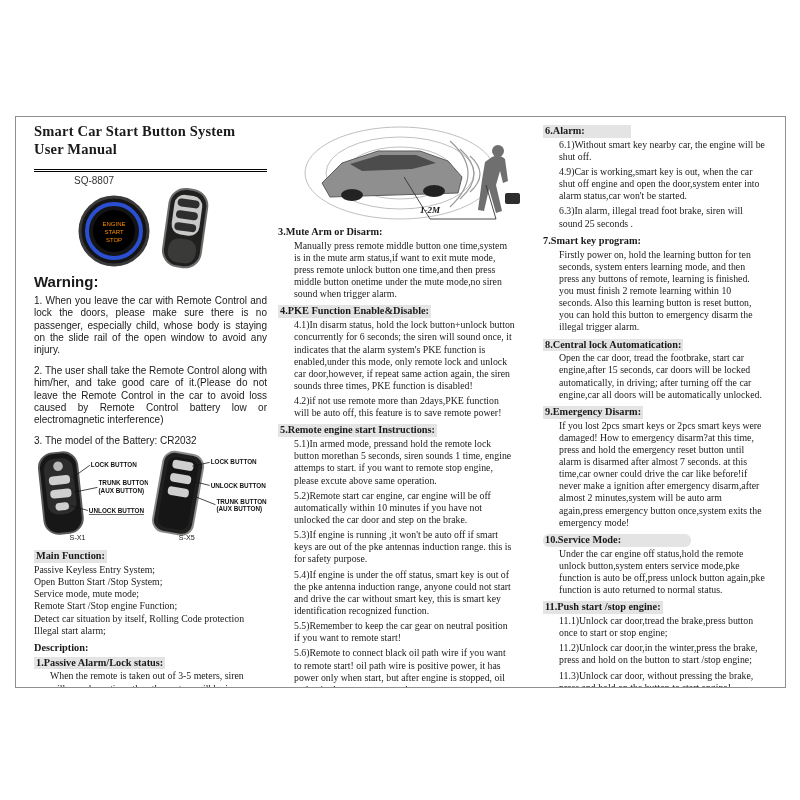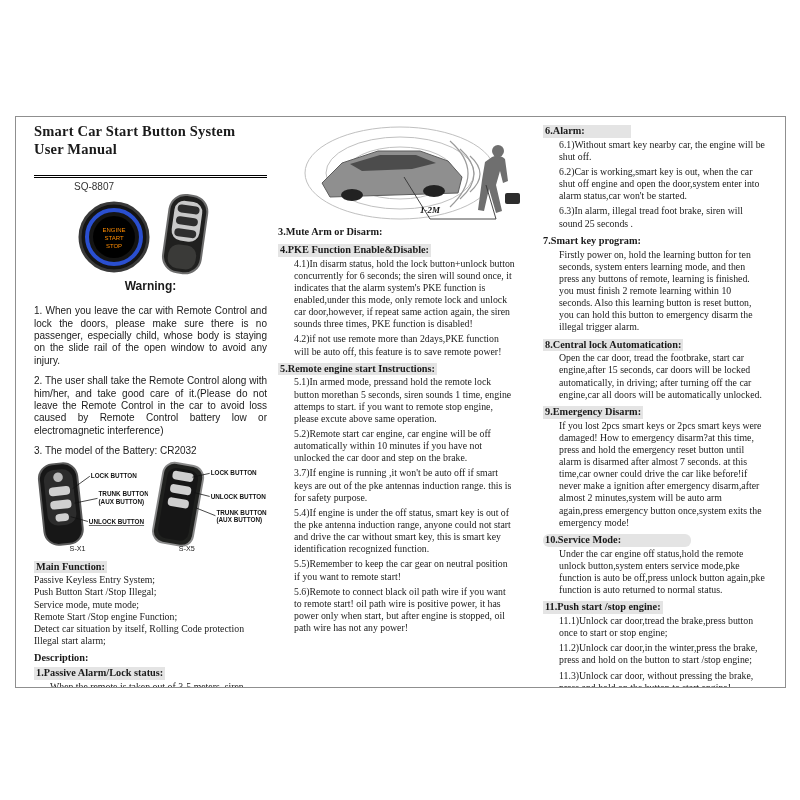--- a/index.html
+++ b/index.html
@@ -6,24 +6,24 @@
   .canvas{position:relative;width:800px;height:800px;background:#fff;overflow:hidden;
           font-family:"Liberation Serif",serif;color:#1a1a1a;}
   .sheet{position:absolute;left:15px;top:116px;width:769px;height:570px;
          border:1px solid #8f8f8f;background:#fff;overflow:hidden;}
   .col{position:absolute;font-size:9.8px;line-height:1.24;}
   .col-left{left:18px;top:6px;width:233px;}
   .col-mid{left:262px;top:4px;width:253px;}
   .col-right{left:527px;top:8px;width:238px;}
 
   .doc-title{font-size:14.5px;font-weight:bold;border-bottom:3px double #000;
-             padding-bottom:16px;margin-bottom:3px;letter-spacing:.2px;}
+             padding-bottom:10px;margin-bottom:3px;letter-spacing:.2px;}
   .model-label{font-family:"Liberation Sans",sans-serif;font-size:10px;color:#333;
                text-align:left;width:170px;margin-left:40px;}
-  .warn-head{font-family:"Liberation Sans",sans-serif;font-weight:bold;font-size:12px;margin:4px 0 11px;text-align:center;}
+  .warn-head{font-family:"Liberation Sans",sans-serif;font-weight:bold;font-size:15px;margin:4px 0 3px;}
   .warn-p{font-family:"Liberation Sans",sans-serif;font-size:10px;text-align:justify;margin:0 0 8px;}
   .sec-head{font-weight:bold;font-size:10.3px;margin:5px 0 1px;}
   .hl{background:#e4e4e4;display:inline-block;padding:0 2px;}
   .hl-wide{padding-right:46px;}
   .hl-wider{padding-right:70px;border-radius:6px;}
   .body-p{margin:0 16px 3px;}
   .fn-line{margin:0;font-family:Liberation Serif, serif;}
   .fig{display:block;}
   .remotes-row{display:flex;gap:2px;margin:2px 0 0;}
   svg text.callout{font-family:"Liberation Sans",sans-serif;font-weight:bold;font-size:6.6px;fill:#111;}
@@ -97,21 +97,21 @@
           <text class="callout" x="63" y="14">LOCK BUTTON</text>
           <text class="callout" x="63" y="39">UNLOCK BUTTON</text>
           <text class="callout" x="69" y="55">TRUNK BUTTON</text>
           <text class="callout" x="69" y="63">(AUX BUTTON)</text>
           <text class="cap" x="30" y="93">S-X5</text>
         </svg>
       </div>
 
       <div class="sec-head"><span class="hl">Main Function:</span></div>
       <div class="fn-line">Passive Keyless Entry System;</div>
-      <div class="fn-line">Push Button Start /Stop Illegal;</div>
+      <div class="fn-line">Open Button Start /Stop System;</div>
       <div class="fn-line">Service mode, mute mode;</div>
       <div class="fn-line">Remote Start /Stop engine Function;</div>
       <div class="fn-line">Detect car situation by itself, Rolling Code protection</div>
       <div class="fn-line">Illegal start alarm;</div>
 
       <div class="sec-head">Description:</div>
       <div class="sec-head" style="margin-top:2px;"><span class="hl">1.Passive Alarm/Lock status:</span></div>
       <p class="body-p">When the remote is taken out of 3-5 meters, siren will sound one time, then the system will be in alarming status  automatically and lock car door automatically under the mute mode, siren not sounds.</p>
 
     </div>
@@ -142,38 +142,39 @@
         </g>
         <g stroke="#333" stroke-width="0.9">
           <line x1="104" y1="56" x2="130" y2="98"></line>
           <line x1="130" y1="98" x2="196" y2="98"></line>
           <line x1="196" y1="98" x2="186" y2="64"></line>
         </g>
         <text x="120" y="92" font-size="9" font-style="italic" font-weight="bold" fill="#111" font-family="Liberation Serif,serif">1-2M</text>
       </svg>
 
       <div class="sec-head" style="margin-top:1px;">3.Mute Arm or Disarm:</div>
+      <p class="body-p">Manually press remote middle button one time,system is in the mute arm status,if want to exit mute mode, press remote unlock button one time,and then press middle button onetime under the mute mode,no siren sound when trigger alarm.</p>
 
       <div class="sec-head"><span class="hl">4.PKE Function Enable&amp;Disable:</span></div>
       <p class="body-p">4.1)In disarm status, hold the lock button+unlock button concurrently for 6 seconds; the siren will sound once, it indicates that the alarm system's PKE function is enabled,under this mode, only remote lock and unlock car door,however, if repeat same action again, the siren sounds three times, PKE function is disabled!</p>
       <p class="body-p">4.2)if not use remote more than 2days,PKE function will be auto off, this feature is to save remote power!</p>
 
       <div class="sec-head"><span class="hl">5.Remote engine start Instructions:</span></div>
       <p class="body-p">5.1)In armed mode, pressand hold the remote lock button morethan 5 seconds, siren sounds 1 time, engine attemps to start. if you want to remote stop engine, please excute above same operation.</p>
       <p class="body-p">5.2)Remote start car engine, car engine will be off automatically within 10 minutes if you have not unlocked the car door and  step on the brake.</p>
-      <p class="body-p">3.7)If engine is  running ,it won't be auto off if smart keys are out of the pke antennas induction range. this  is for safety purpose.</p>
+      <p class="body-p">5.3)If engine is  running ,it won't be auto off if smart keys are out of the pke antennas induction range. this  is for safety purpose.</p>
       <p class="body-p">5.4)If engine is under the off status, smart key is out of the pke antenna induction range, anyone could not start and drive the car without smart key, this is smart key identification  recognized function.</p>
       <p class="body-p">5.5)Remember to keep the car gear on neutral  position  if you want to remote start!</p>
       <p class="body-p">5.6)Remote to connect black oil path wire if you want to remote start! oil path wire is positive power, it has power only when start, but after engine is stopped, oil path wire has not any power!</p>
     </div>
 
     <div class="col col-right">
       <div class="sec-head" style="margin-top:0;"><span class="hl hl-wide">6.Alarm:</span></div>
       <p class="body-p">6.1)Without smart key nearby car, the engine will be shut off.</p>
-      <p class="body-p">6.2)Car is working,smart key is out, when the car shut off engine and open the door,system enter into alarm status,car won't be started.</p>
+      <p class="body-p">4.9)Car is working,smart key is out, when the car shut off engine and open the door,system enter into alarm status,car won't be started.</p>
       <p class="body-p">6.3)In alarm, illegal tread foot brake, siren will sound 25 seconds .</p>
 
       <div class="sec-head">7.Smart key program:</div>
       <p class="body-p">Firstly power on, hold the learning button for ten seconds, system enters learning mode, and then press any buttons of remote, learning is finished. you must finish 2 remote learning within 10 seconds. Also this learning button is reset button, you can hold this button to emergency disarm the   illegal trigger alarm.</p>
 
       <div class="sec-head"><span class="hl">8.Central lock Automatication:</span></div>
       <p class="body-p">Open the car door, tread the footbrake, start car engine,after 15 seconds, car doors will be locked automatically, in driving; after turning off the car engine,car all doors will be automatically unlocked.</p>
 
       <div class="sec-head"><span class="hl">9.Emergency Disarm:</span></div>
       <p class="body-p">If you lost 2pcs smart keys or 2pcs smart keys were damaged! How to emergency disarm?at this time, press and hold the emergency reset button until alarm is disarmed after almost 7 seconds. at this time,car owner could drive the car like before!if never make a ignition after emergency disarm,after almost 2 minutes,system will be auto arm again,press emergency button once,system exits the emergency mode!</p>

